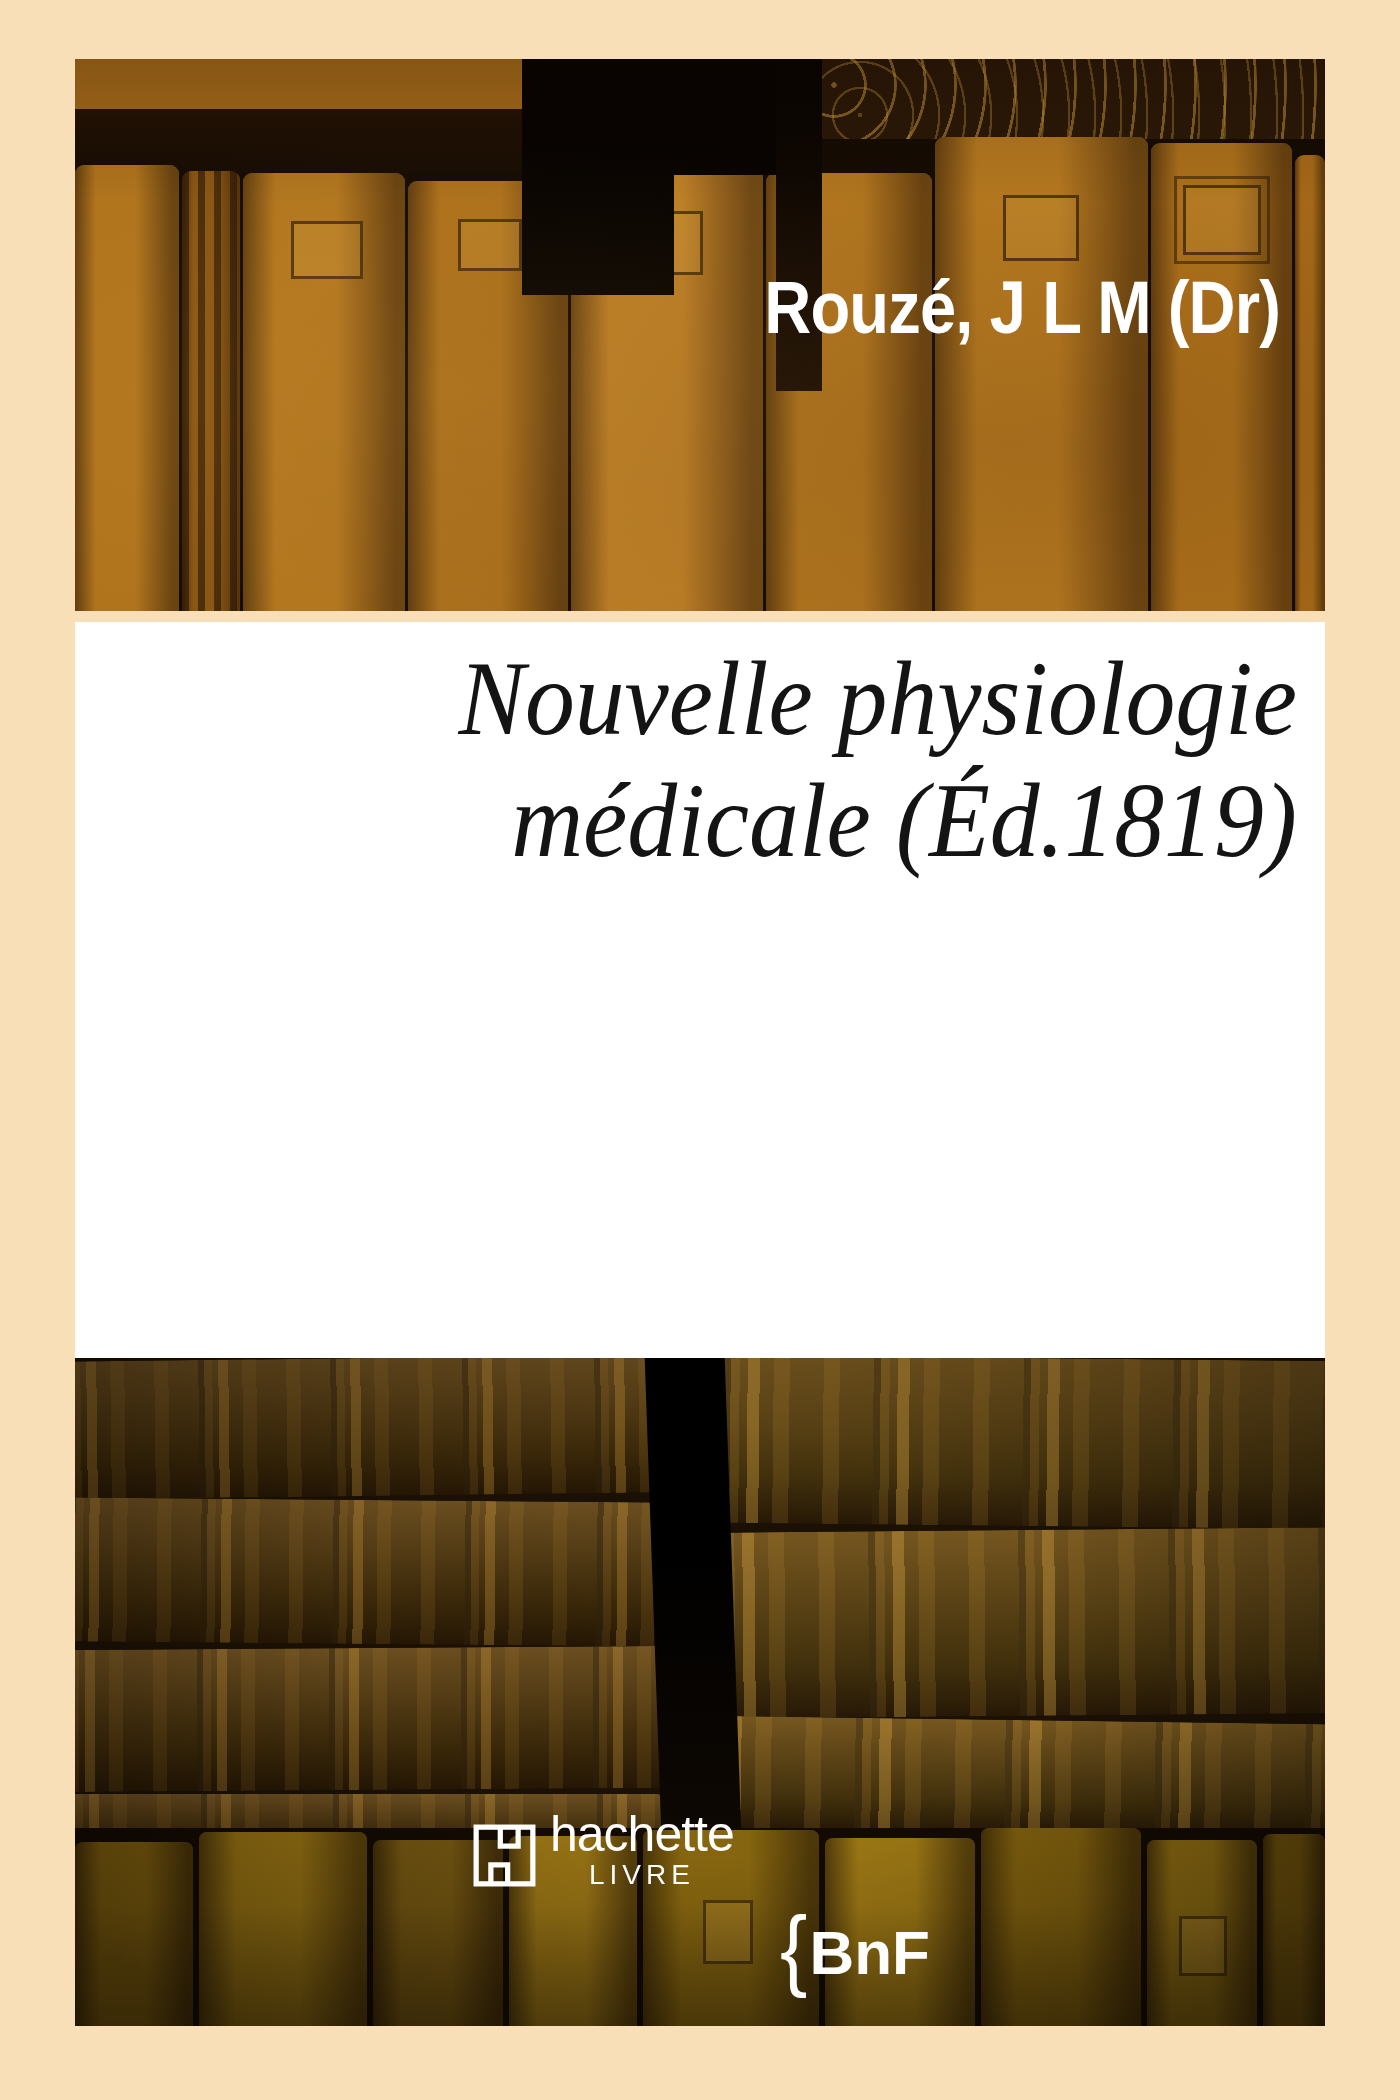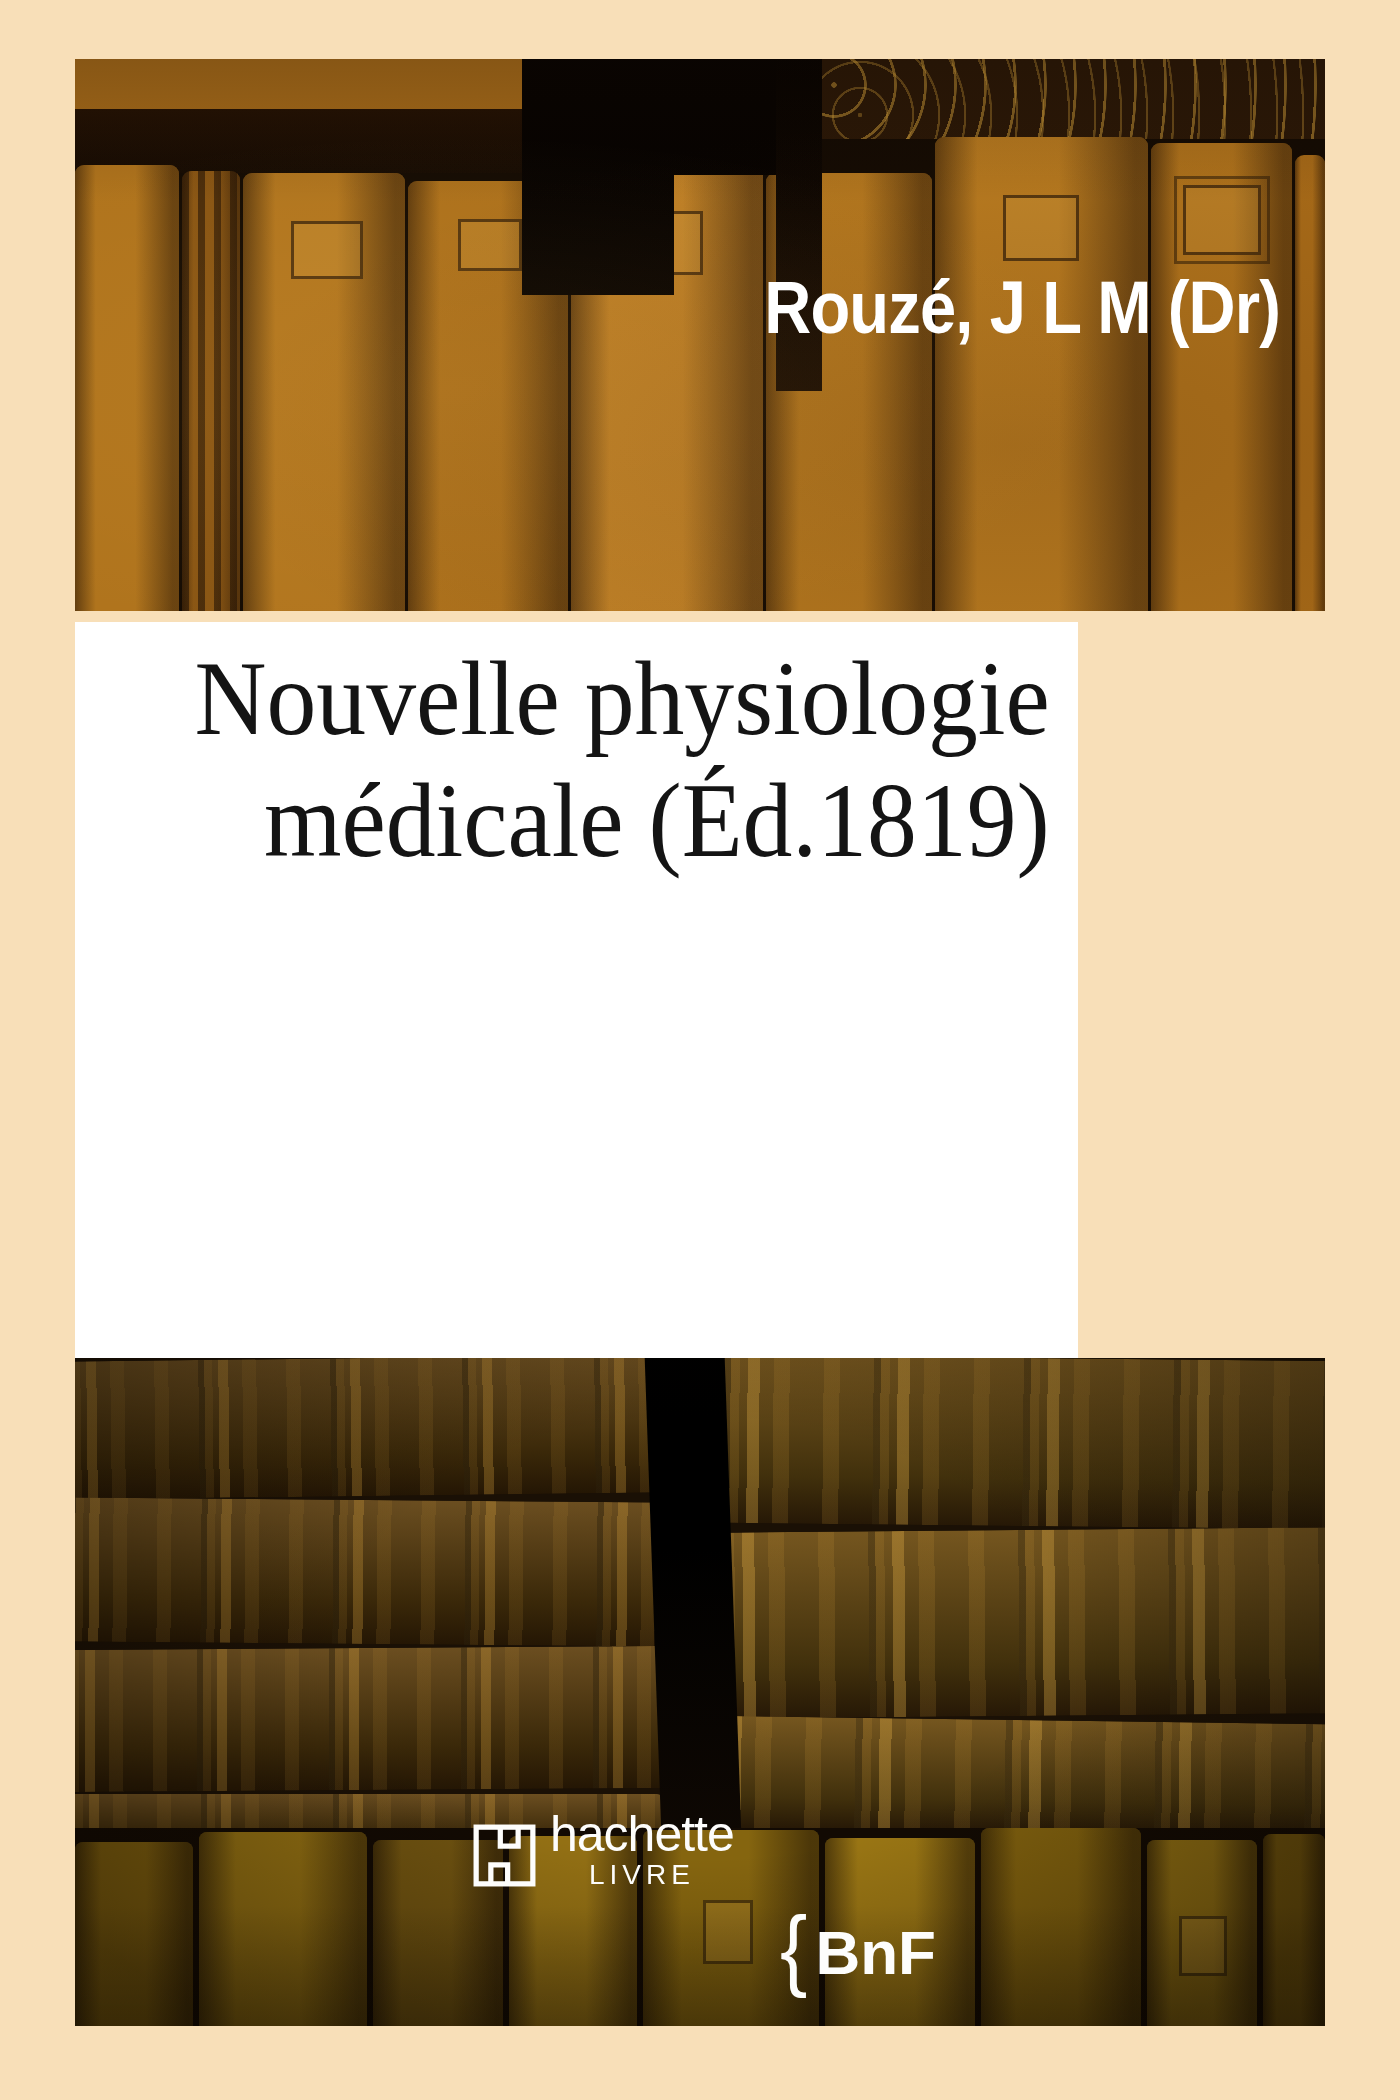--- a/index.html
+++ b/index.html
@@ -35,34 +35,34 @@
   .gspine{position:absolute;top:0;height:198px;border-radius:8px 8px 0 0;}
   .gspine .shade{position:absolute;inset:0;border-radius:inherit;
     background:linear-gradient(90deg,rgba(20,10,2,.55),transparent 22% 60%,rgba(20,10,2,.5) 95%);}
   .vignette{position:absolute;inset:0;pointer-events:none;
     background:radial-gradient(ellipse at 50% 42%,transparent 40%,rgba(8,4,0,.38) 88%),
                linear-gradient(0deg,rgba(8,4,0,.30),transparent 18%);}
   
   .author{position:absolute;right:45px;top:206px;color:#fff;font-weight:bold;
     font-size:74px;letter-spacing:-1px;white-space:nowrap;
     transform:scaleX(.88);transform-origin:100% 0;}
-  .title-band{position:absolute;left:75px;top:622px;width:1003px;height:736px;background:#ffffff;}
+  .title-band{position:absolute;left:75px;top:622px;width:1250px;height:736px;background:#ffffff;font-style:italic;}
   .title{position:absolute;right:28px;top:16px;text-align:right;color:#141414;
     font-family:"Liberation Serif",serif;font-size:106px;line-height:122px;
     transform:scaleX(.94);transform-origin:100% 0;white-space:nowrap;}
   .title span{display:block;}
   
   .hachette{position:absolute;left:473px;top:1824px;display:flex;color:#fdfdfc;}
   .hachette svg{display:block;}
   .hachette .words{margin-left:14px;margin-top:-15px;}
   .hachette .name{font-size:50px;line-height:50px;letter-spacing:-1px;}
   .hachette .sub{font-size:28px;line-height:30px;letter-spacing:5px;margin-top:1px;text-align:center;}
   .bnf{position:absolute;left:780px;top:1908px;color:#fdfdfc;display:flex;align-items:flex-start;}
   .bnf .brace{font-size:82px;line-height:82px;font-weight:400;transform:scaleY(1.08);}
-  .bnf .mark{font-size:62px;line-height:62px;font-weight:bold;margin-left:8px;margin-top:14px;letter-spacing:0px;}
+  .bnf .mark{font-size:62px;line-height:62px;font-weight:bold;margin-left:2px;margin-top:14px;letter-spacing:0px;}
 </style>
 </head>
 <body>
 
 <div class="cover">
 
   <div class="photo photo-top">
 
     <div class="ovl" style="left:0;top:0;width:447px;height:54px;background:#a86c1a;"></div>
     <div class="ovl" style="left:0;top:50px;width:452px;height:64px;background:linear-gradient(180deg,#241204,#170c03);"></div>

